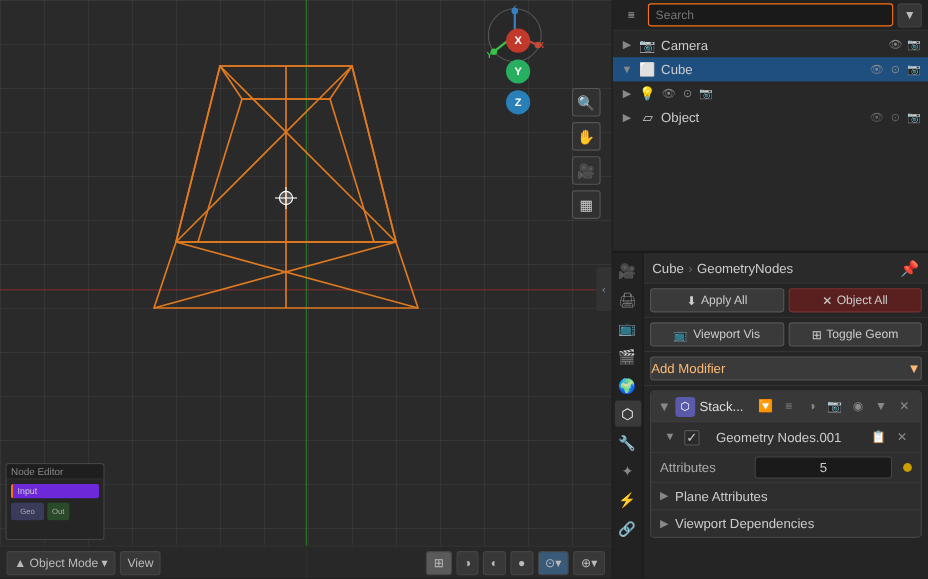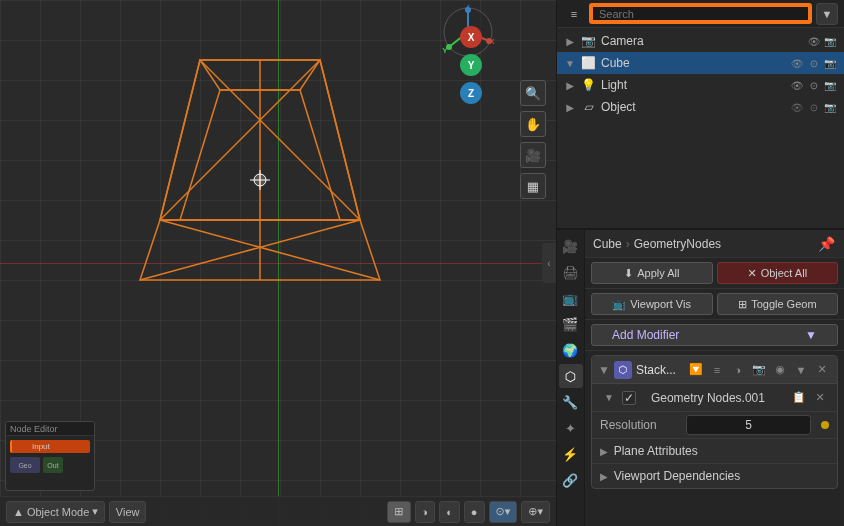--- a/index.html
+++ b/index.html
@@ -98,23 +98,23 @@
       background: #1e1e1e;
       height: 14px;
       display: flex; align-items: center;
       padding: 0 4px;
       font-size: 9px;
       color: #888;
       border-bottom: 1px solid #333;
     }
     .mini-node {
       margin: 4px;
-      background: #c2410c;
+      background: #6d28d9;
       border-radius: 2px;
-      padding: 2px 20px;
+      padding: 2px 4px;
       font-size: 8px;
       color: #ccc;
       border-left: 2px solid #f97316;
     }
 
     
     .right-panel {
       width: 288px;
       height: 526px;
       background: #2a2a2a;
@@ -137,21 +137,21 @@
       background: #222;
       display: flex; align-items: center;
       padding: 0 6px;
       gap: 4px;
       border-bottom: 1px solid #333;
     }
     .outliner-search {
       flex: 1;
       height: 21px;
       background: #1a1a1a;
-      border: 4px solid #f97316;
+      border: 1px solid #f97316;
       border-radius: 3px;
       color: #aaa;
       font-size: 11px;
       padding: 0 6px;
     }
     .outliner-content {
       flex: 1;
       overflow-y: auto;
       padding: 2px 0;
     }
@@ -298,25 +298,25 @@
       display: flex; align-items: center;
       flex-shrink: 0;
       border-bottom: 1px solid #333;
     }
     .add-modifier-btn {
       flex: 1;
       height: 22px;
       background: #3a3a3a;
       border: 1px solid #555;
       border-radius: 3px;
-      color: #c4b5fd;
+      color: #fdba74;
       font-size: 12px;
       cursor: pointer;
       display: flex; align-items: center; justify-content: space-between;
-      padding: 0 20px;
+      padding: 0 0;
     }
 
     
     .modifier-card {
       margin: 4px 6px;
       background: #2e2e2e;
       border: 1px solid #444;
       border-radius: 4px;
       flex-shrink: 0;
     }
@@ -610,21 +610,20 @@
         <div class="item-icons-right">
           <div class="icon-sm">👁</div>
           <div class="icon-sm">⊙</div>
           <div class="icon-sm">📷</div>
         </div>
       </div>
 
       <div class="outliner-item">
         <div class="expand-arrow">▶</div>
         <div class="item-icon" style="color:#d4aa00;">💡</div>
-        <div class="item-name">Light</div>
         <div class="item-icons-right">
           <div class="icon-sm">👁</div>
           <div class="icon-sm">⊙</div>
           <div class="icon-sm">📷</div>
         </div>
       </div>
 
       <div class="outliner-item">
         <div class="expand-arrow">▶</div>
         <div class="item-icon">▱</div>
@@ -711,21 +710,21 @@
           <div style="color:#888;font-size:10px;cursor:pointer;padding:0 4px;">▼</div>
           <div style="width:14px;height:14px;border:1px solid #555;border-radius:2px;background:#2a2a2a;display:flex;align-items:center;justify-content:center;">✓</div>
           <div class="sub-mod-name">Geometry Nodes.001</div>
           <div class="sub-mod-icons">
             <div class="mod-icon-btn">📋</div>
             <div class="mod-icon-btn close">✕</div>
           </div>
         </div>
 
         <div class="field-row">
-          <div class="field-label">Resolution</div>
+          <div class="field-label">Attributes</div>
           <div class="field-value">5</div>
           <div class="field-dot"></div>
         </div>
 
         <div class="collapsible-section">
           <div class="collapsible-header">
             <span class="collapsible-arrow">▶</span>
             <span>Plane Attributes</span>
           </div>
         </div>

